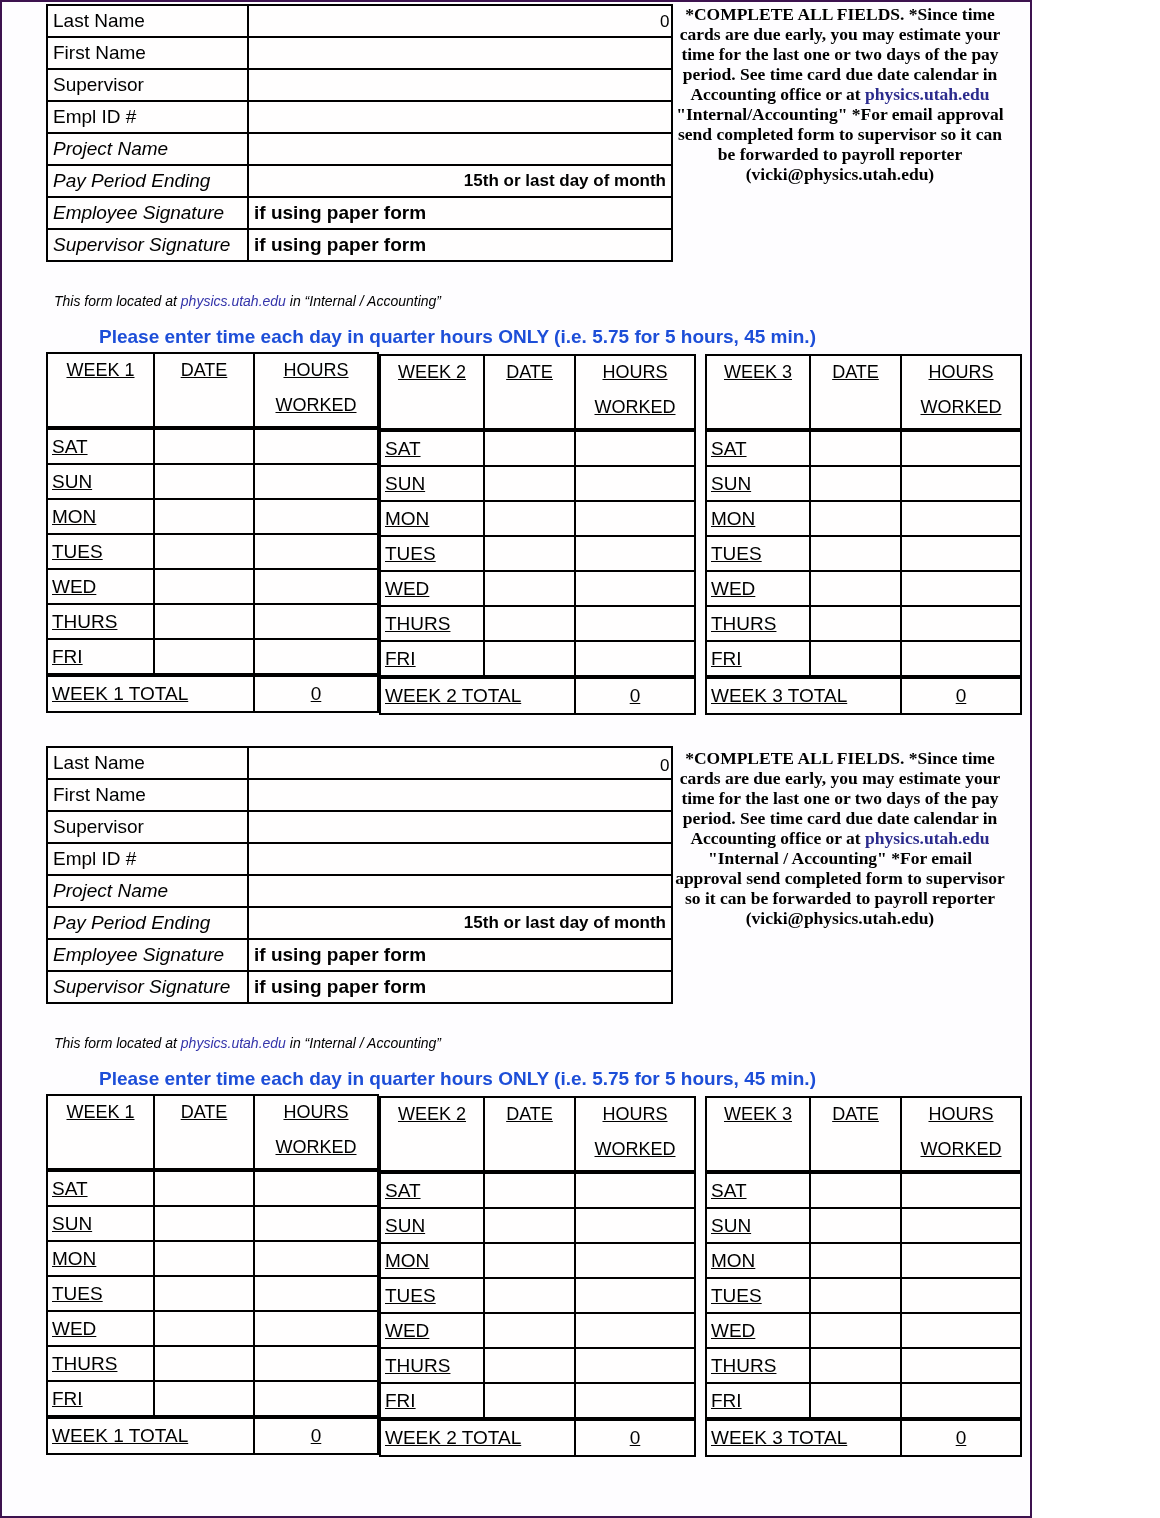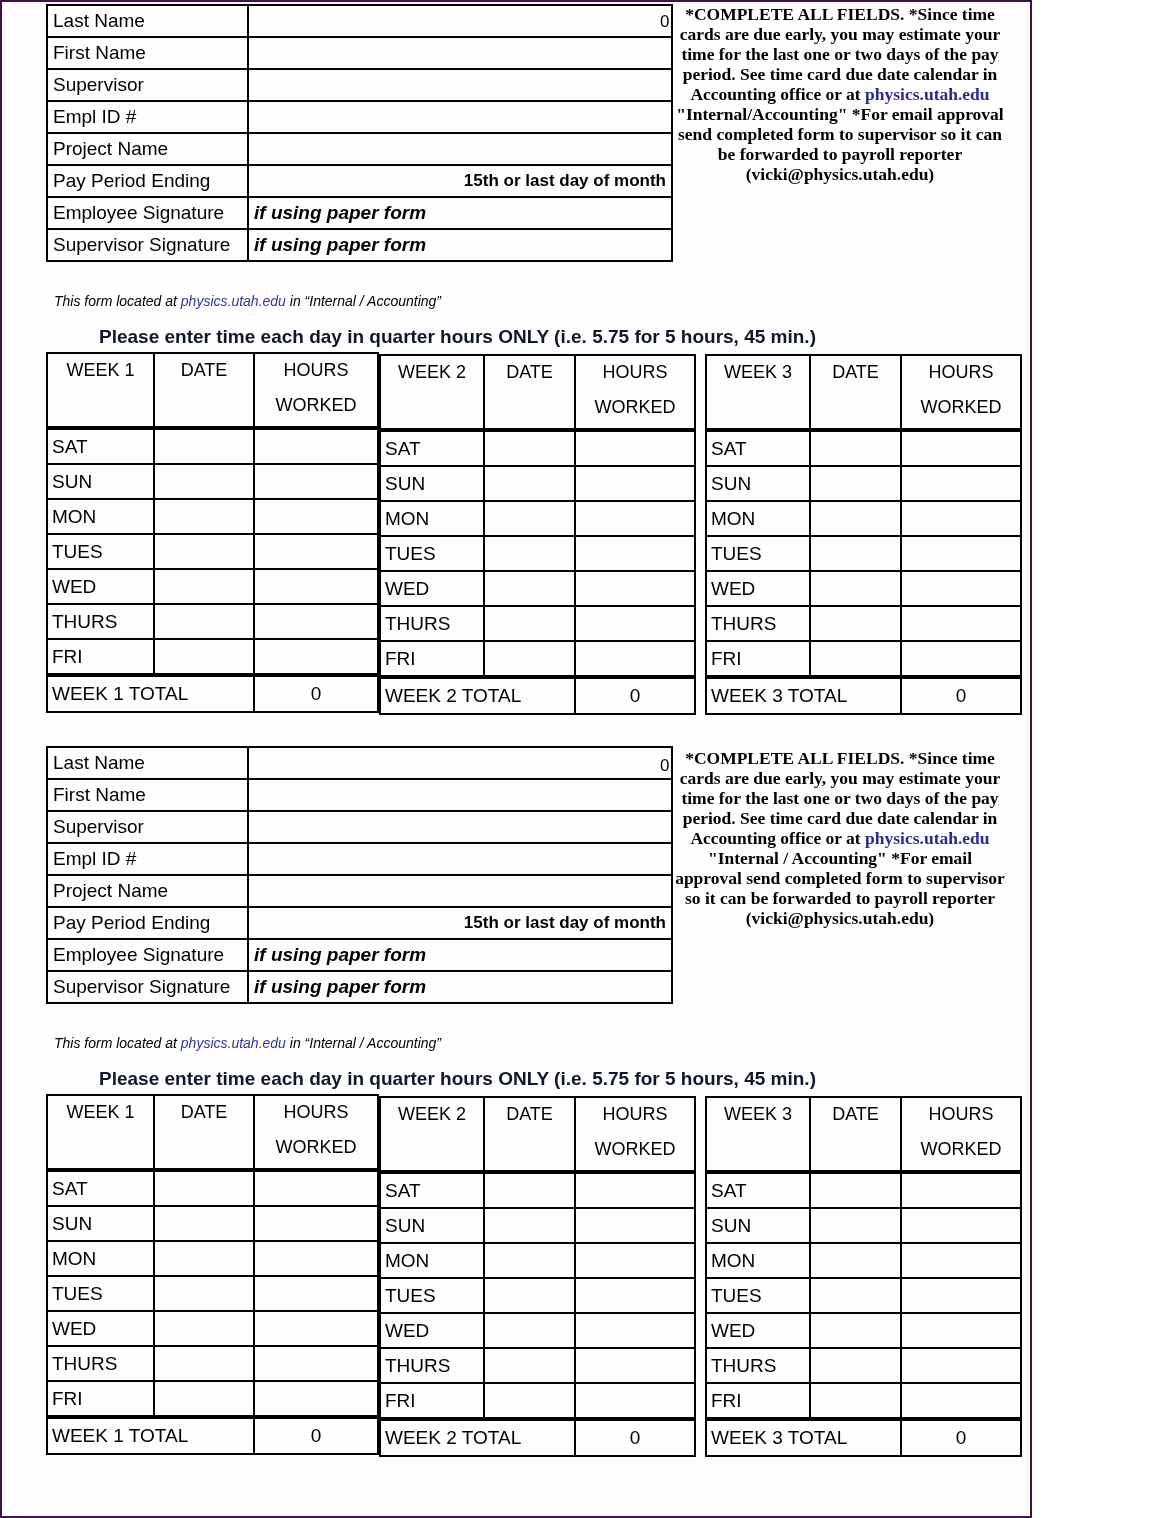--- a/index.html
+++ b/index.html
@@ -40,29 +40,28 @@
     height: 30px;
     padding: 0 5px;
     font-size: 19px;
     color: #000;
     background: #fffefe;
     vertical-align: middle;
     white-space: nowrap;
   }
   .ident-table td.lbl-narrow { width: 98px; }
   .ident-table td.val-wide   { width: 412px; }
-  .ident-table td.lbl-wide   { width: 189px; }
+  .ident-table td.lbl-wide   { width: 189px; font-style: italic; }
   .ident-table td.val-mid    { width: 321px; }
   .ident-table td.right-note {
     text-align: right;
     font-weight: bold;
     font-size: 17px;
   }
   .ident-table td.ital-note {
-    font-style: italic;
     font-weight: bold;
     font-size: 19px;
   }
 
   
   .instructions {
     position: absolute;
     width: 330px;
     text-align: center;
     font-family: "Liberation Serif", serif;
@@ -88,29 +87,30 @@
     color: #000;
     white-space: nowrap;
   }
   .located .lnk { color: #3333aa; font-style: italic; }
 
   
   .quarter {
     position: absolute;
     font-weight: bold;
     font-size: 19px;
-    color: #0f172a;
+    color: #1d4ed8;
     white-space: nowrap;
   }
 
   
   .week-table {
     position: absolute;
     border-collapse: collapse;
     table-layout: fixed;
+    text-decoration: underline;
   }
   .week-table td {
     border: 2.5px solid #000;
     font-size: 19px;
     color: #000;
     background: #fffefe;
     padding: 0 4px;
     height: 33px;
     vertical-align: middle;
     white-space: nowrap;

